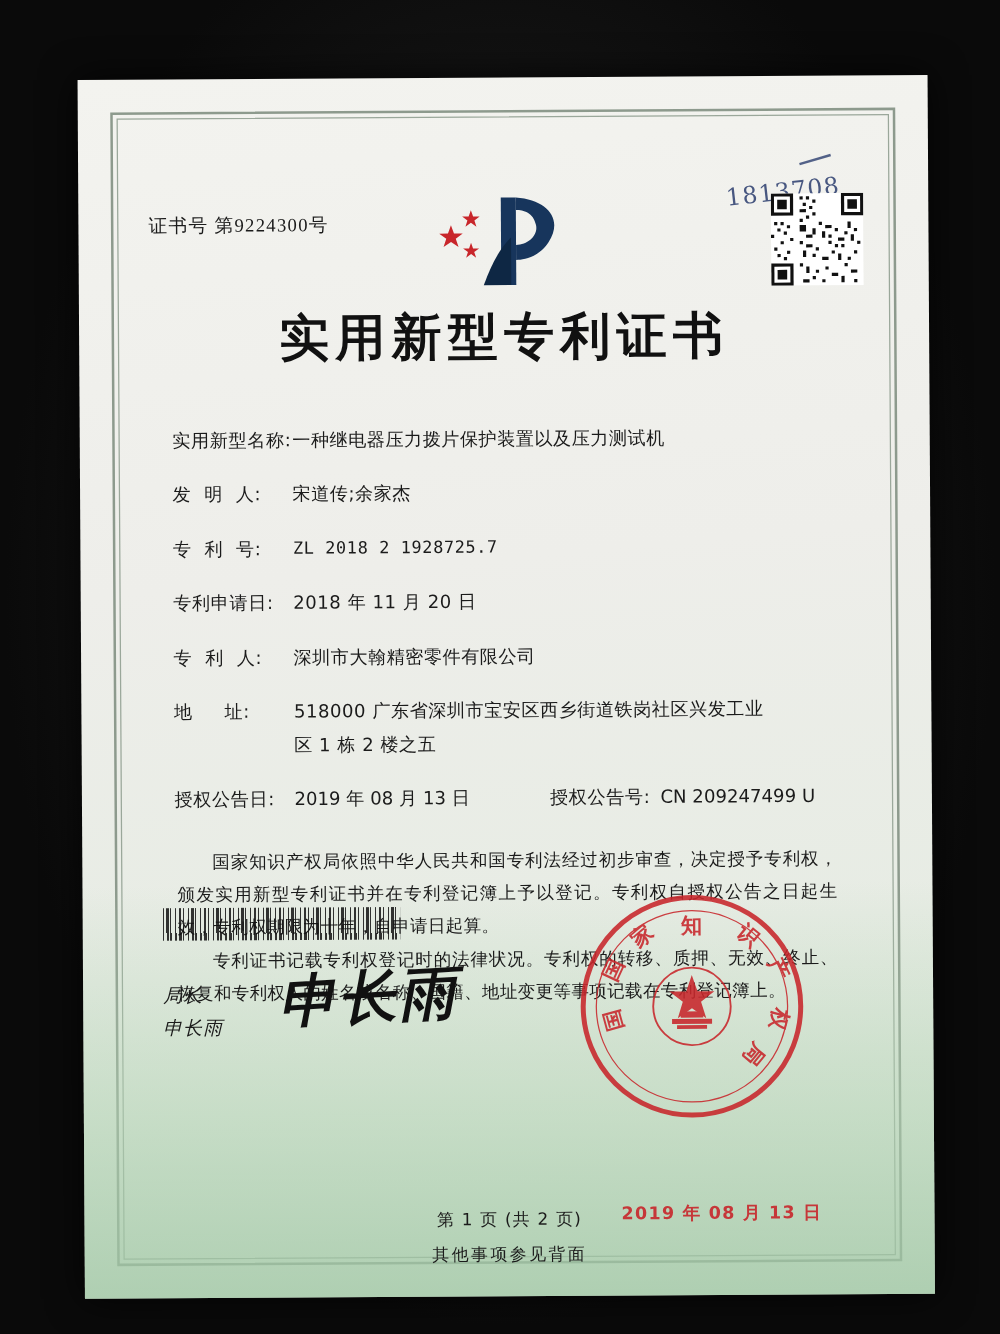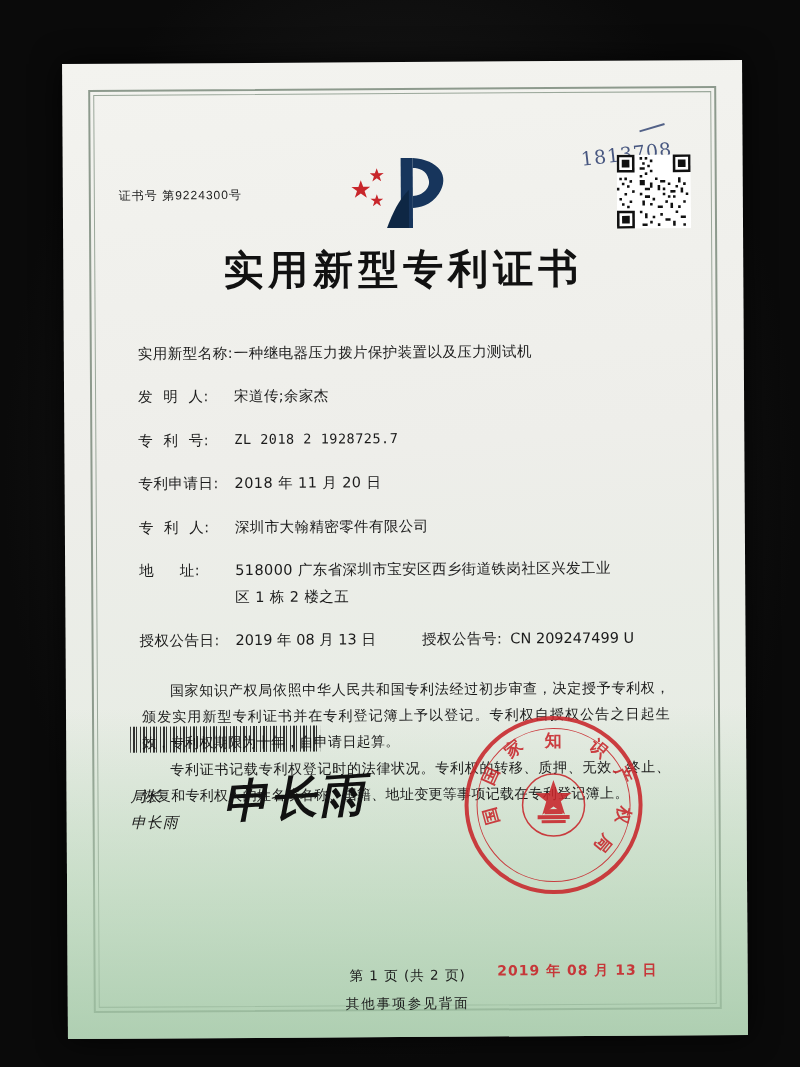--- a/index.html
+++ b/index.html
@@ -98,24 +98,23 @@
 
   
   .header {
     position: relative;
     height: 120px;
   }
   .cert-no {
     position: absolute;
     left: 10px;
     top: 62px;
-    font-size: 12px;
+    font-size: 15px;
     letter-spacing: 1px;
-    font-family: Liberation Sans, sans-serif;
-    margin-top: 16px;
+    font-family: Liberation Serif, serif;
   }
   .emblem {
     position: absolute;
     left: 50%;
     top: 42px;
     transform: translateX(-50%);
     width: 120px;
     height: 86px;
   }
   .qr {
@@ -157,21 +156,21 @@
     white-space: pre;
   }
   .field-value {
     flex: 1;
     letter-spacing: 0.4px;
   }
   .field-value .addr2 { display: block; margin-top: 4px; }
   .field.two-col { }
   .field.two-col .col2-label {
     flex: 0 0 auto;
-    margin-left: 46px;
+    margin-left: 64px;
     letter-spacing: 0.5px;
   }
   .field.two-col .col2-value {
     flex: 0 0 auto;
     margin-left: 8px;
   }
   .mono-ish { font-family: "DejaVu Sans Mono", monospace; font-size: 13.5px; letter-spacing: 0.5px;}
 
   
   .paras {

